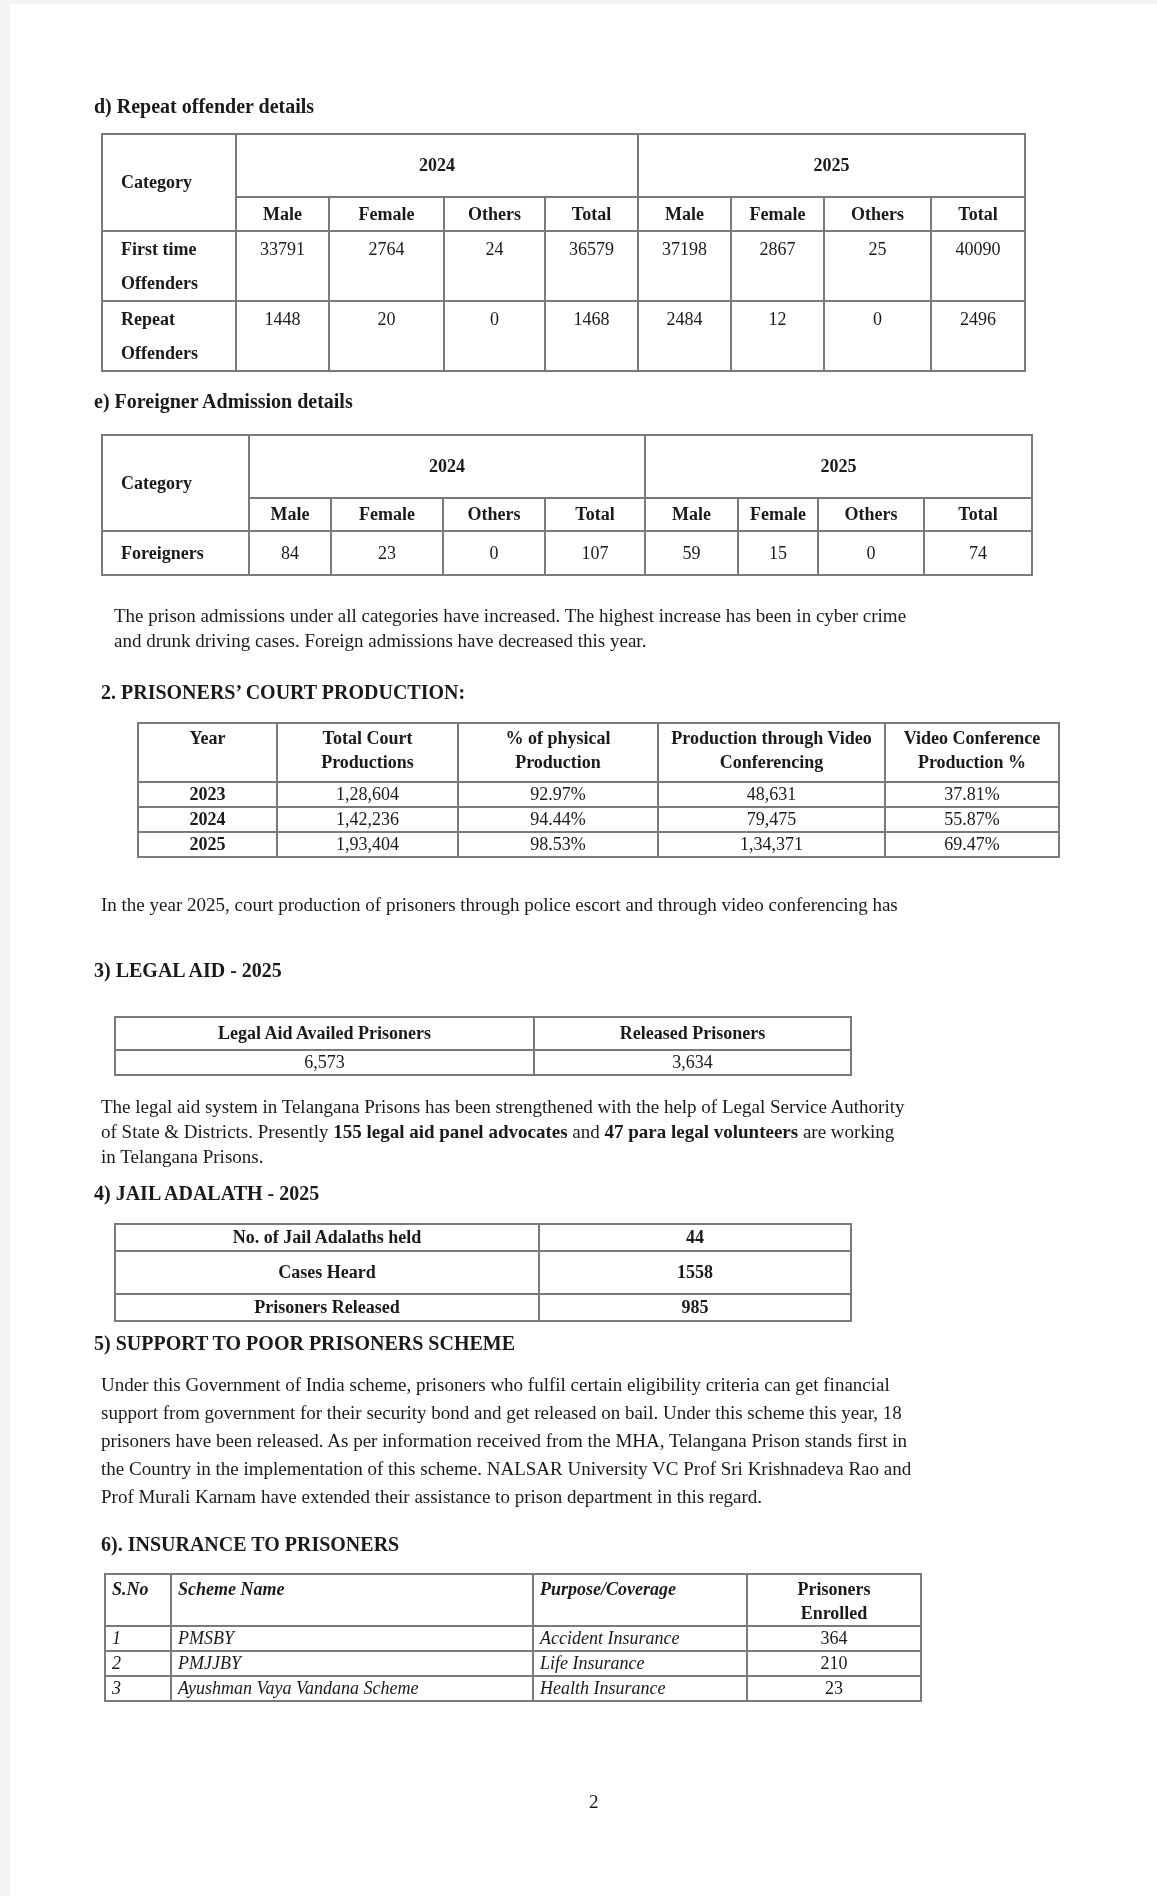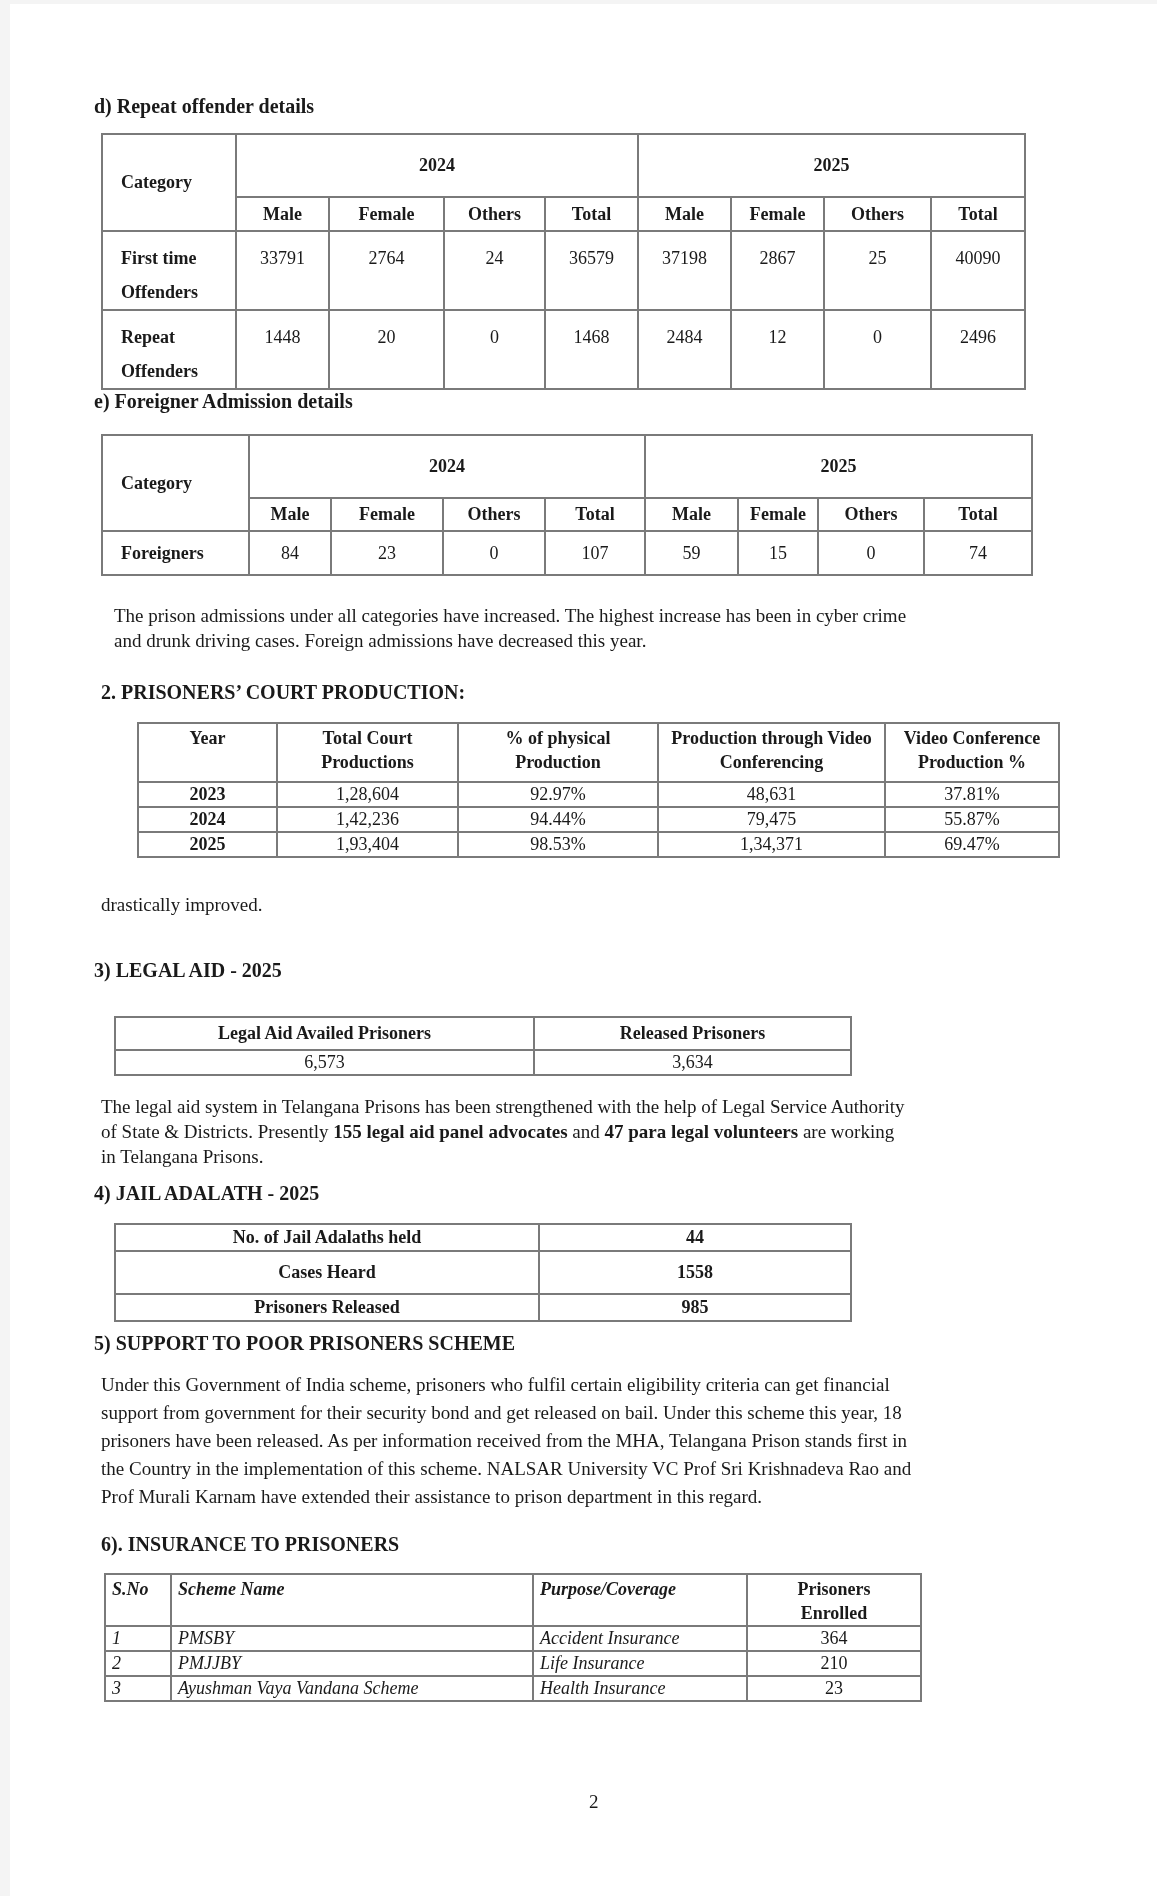--- a/index.html
+++ b/index.html
@@ -17,21 +17,21 @@
   .heading { font-weight: bold; font-size: 20px; white-space: nowrap; line-height: 24px; }
   .para { font-size: 19px; line-height: 25px; }
   .para.wide { line-height: 28px; }
   table { border-collapse: collapse; position: absolute; table-layout: fixed; }
   td, th { border: 2px solid #7a7a7a; padding: 0; font-size: 18px; }
   th { font-weight: bold; }
   .c { text-align: center; }
   .l { text-align: left; padding-left: 6px; font-style: italic; }
   .bold { font-weight: bold; }
   .cat { text-align: left; padding-left: 18px; font-weight: bold; }
-  .twoline { line-height: 34px; vertical-align: top; padding-top: 9px; }
+  .twoline { line-height: 34px; vertical-align: top; padding-top: 0; }
   .page-num { font-size: 19px; }
 </style>
 </head>
 <body>
 
 <div class="page"></div>
 
 <div class="abs heading" style="left:94px; top:94px;">d)  Repeat offender details</div>
 
 <table style="left:101px; top:133px; width:937px;">
@@ -174,21 +174,21 @@
     <td class="c bold">2025</td>
     <td class="c">1,93,404</td>
     <td class="c">98.53%</td>
     <td class="c">1,34,371</td>
     <td class="c">69.47%</td>
   </tr>
 </tbody>
   </table>
 
 <div class="abs para" style="left:101px; top:892px;">
-  <div>drastically improved.</div>
+  <div>In the year 2025, court production of prisoners through police escort and through video conferencing has</div>
 </div>
 
 <div class="abs heading" style="left:94px; top:958px;">3)  LEGAL AID - 2025</div>
 
 <table style="left:114px; top:1016px; width:736px;">
   <colgroup>
       <col style="width:419px">
       <col style="width:317px">
     </colgroup>
   <tbody>

